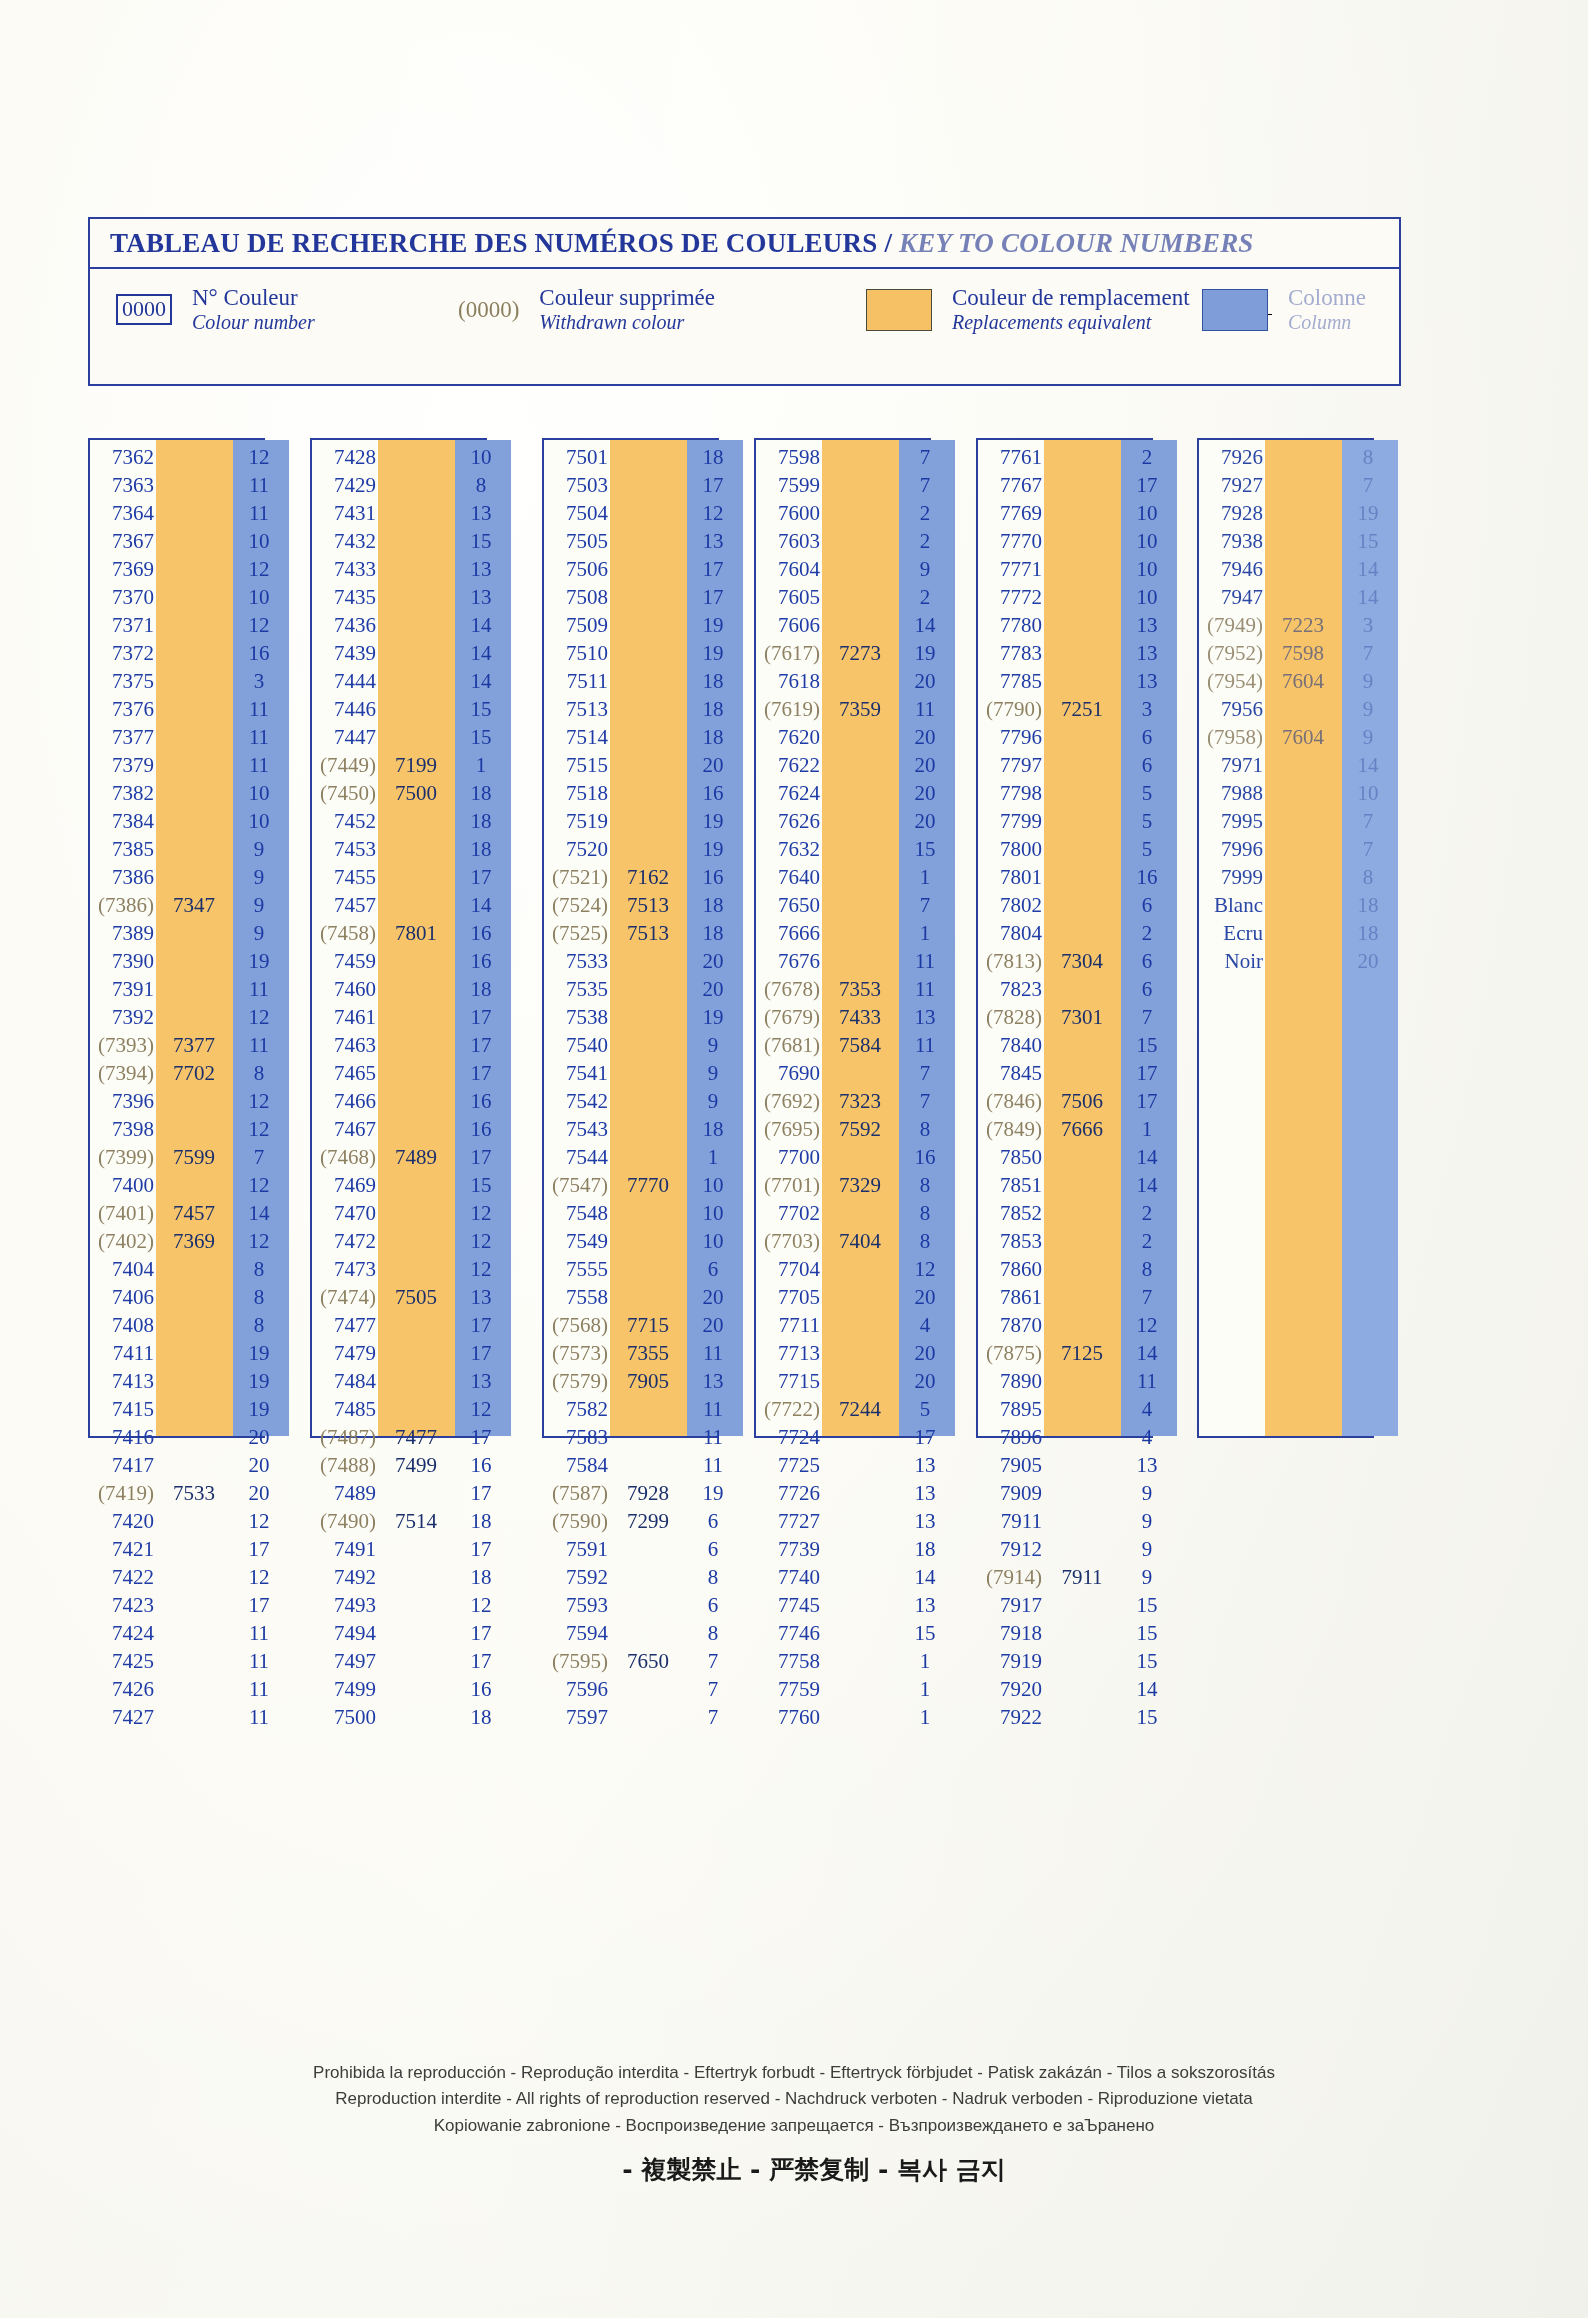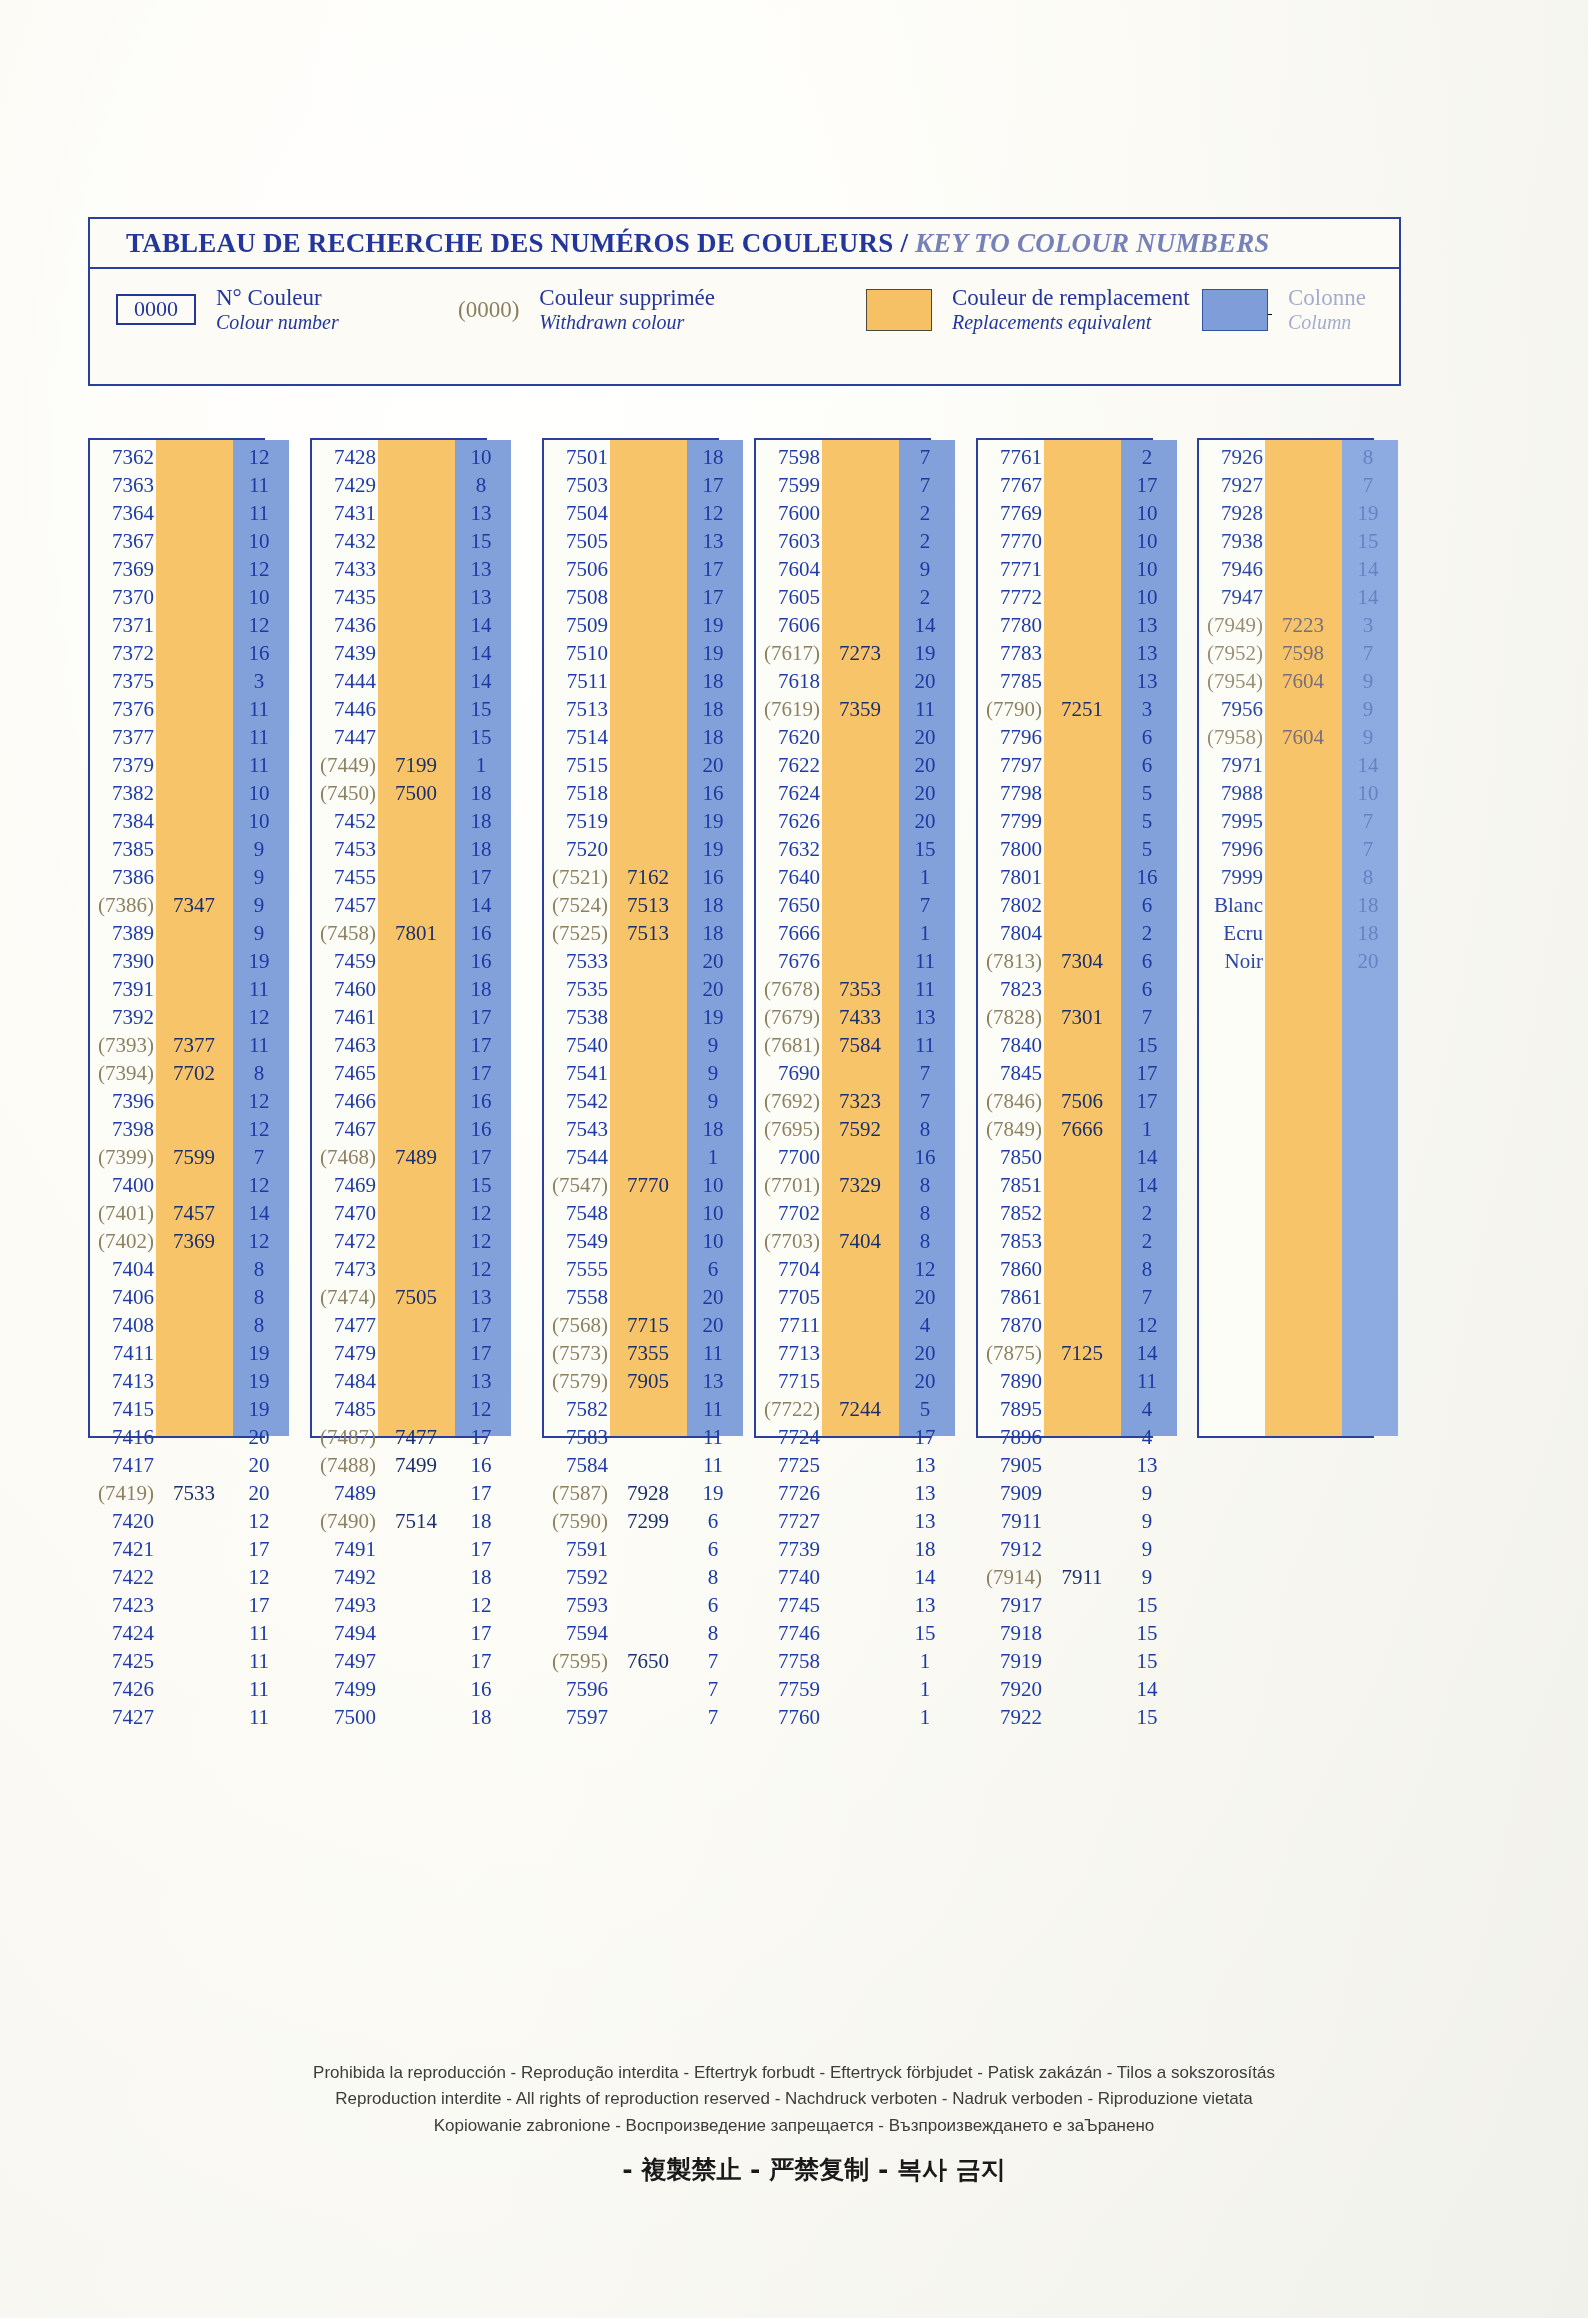--- a/index.html
+++ b/index.html
@@ -28,36 +28,36 @@
     box-sizing:border-box;
   }
   .header-title-bar{
     position:absolute;left:0;top:0;width:100%;height:50px;
     border-bottom:2px solid #2a3f9e;
     box-sizing:border-box;
     display:flex;align-items:center;
   }
   .header-title{
     font-size:27px;font-weight:bold;color:#23379b;
-    letter-spacing:0.2px;padding-left:36px;white-space:nowrap;
+    letter-spacing:0.2px;padding-left:20px;white-space:nowrap;
     font-family:"Liberation Serif", serif;
   }
   .header-title .ital{font-style:italic;}
   .header-title .fade{color:#43539f;opacity:.72;}
 
   .legend-row{
     position:absolute;left:0;top:52px;width:100%;height:115px;
   }
   .legend-item{position:absolute;top:14px;}
   .legend-fr{font-size:23px;color:#23379b;white-space:nowrap;line-height:1.15;}
   .legend-en{font-size:20px;color:#23379b;font-style:italic;white-space:nowrap;line-height:1.15;}
 
   .box-0000{
     display:inline-block;border:2px solid #23379b;
-    padding:1px 16px 2px;font-size:22px;color:#23379b;
+    padding:1px 4px 2px;font-size:22px;color:#23379b;
     vertical-align:middle;line-height:1.1;
   }
   .paren-0000{font-size:23px;color:#8b7f5e;vertical-align:middle;}
   .swatch{
     display:inline-block;width:64px;height:40px;
     border:1px solid #4a4a3a;vertical-align:middle;
   }
   .sw-orange{background:#f6c164;}
   .sw-blue{background:#7f9dd9;border-color:#31539e;}
   .legend-txtblock{display:inline-block;vertical-align:middle;margin-left:16px;}

